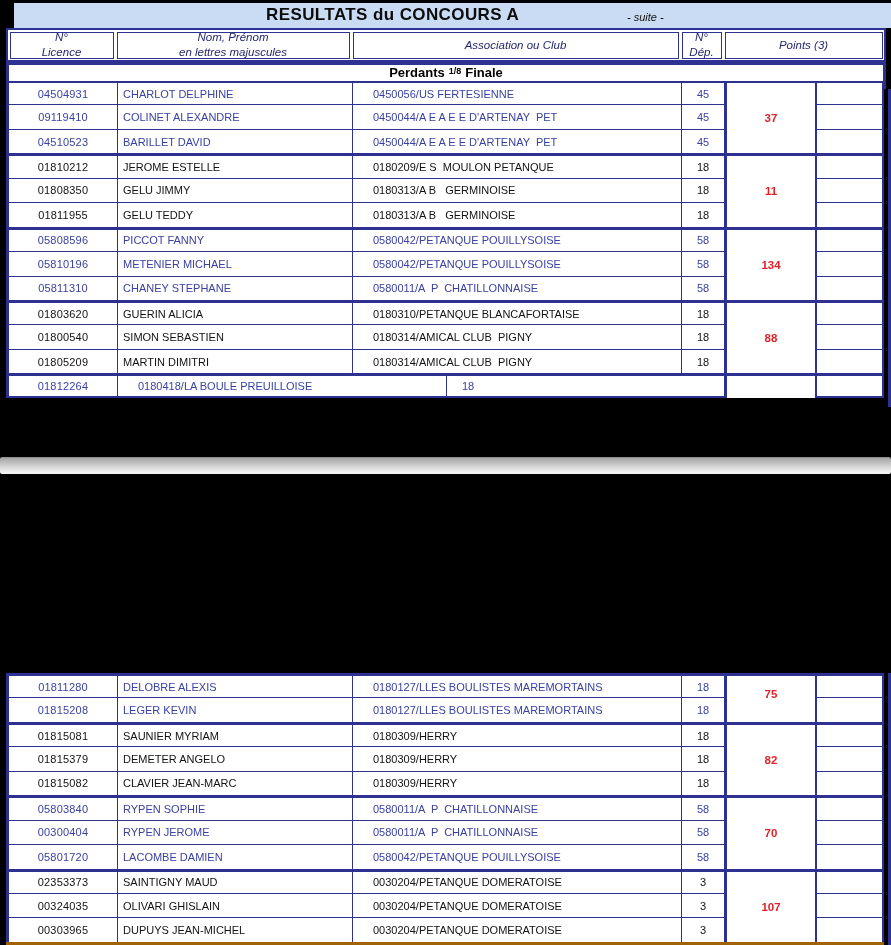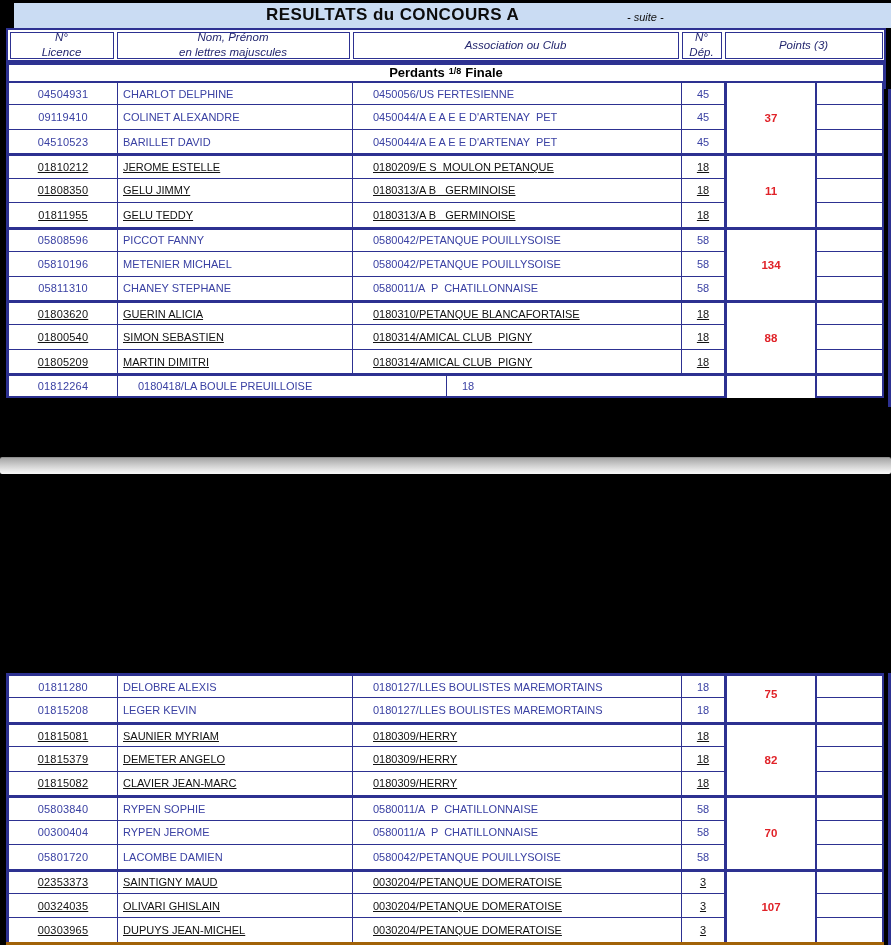--- a/index.html
+++ b/index.html
@@ -32,21 +32,21 @@
   .group-rows{display:flex;flex-direction:column;width:718px;box-sizing:border-box;border-left:3px solid #2d3191;}
   .row{display:flex;height:24.45px;box-sizing:border-box;}
   .row:first-child{height:21.45px;}
   .row + .row{border-top:1.5px solid #2d3191;}
   .cell{box-sizing:border-box;display:flex;align-items:center;font-size:11px;white-space:pre;overflow:hidden;}
   .cell.licence{width:108px;justify-content:center;letter-spacing:.2px;}
   .cell.name{width:235px;border-left:1.5px solid #2d3191;padding-left:5px;}
   .cell.club{width:329px;border-left:1.5px solid #2d3191;padding-left:20px;}
   .cell.dep{width:43px;border-left:1.5px solid #2d3191;justify-content:center;}
   .group.blue .cell{color:#3a41a3;}
-  .group.black .cell{color:#121212;text-decoration:underline;}
+  .group.black .cell{color:#121212;}
   .pts{width:91px;box-sizing:border-box;border-left:3px solid #2d3191;display:flex;align-items:center;
     justify-content:center;color:#e02228;font-weight:bold;font-size:11.5px;}
   .pts.pts-top{align-items:flex-start;padding-top:12px;}
   .c6col{width:69px;box-sizing:border-box;border-left:2px solid #2d3191;border-right:2px solid #2d3191;
     display:flex;flex-direction:column;}
   .c6{height:24.45px;box-sizing:border-box;}
   .c6:first-child{height:21.45px;}
   .c6 + .c6{border-top:1.5px solid #2d3191;}
   #page1 .group:last-child .row:last-child{border-bottom:2px solid #2d3191;}
   #page1 .group:last-child .c6:last-child{border-bottom:2px solid #2d3191;}

